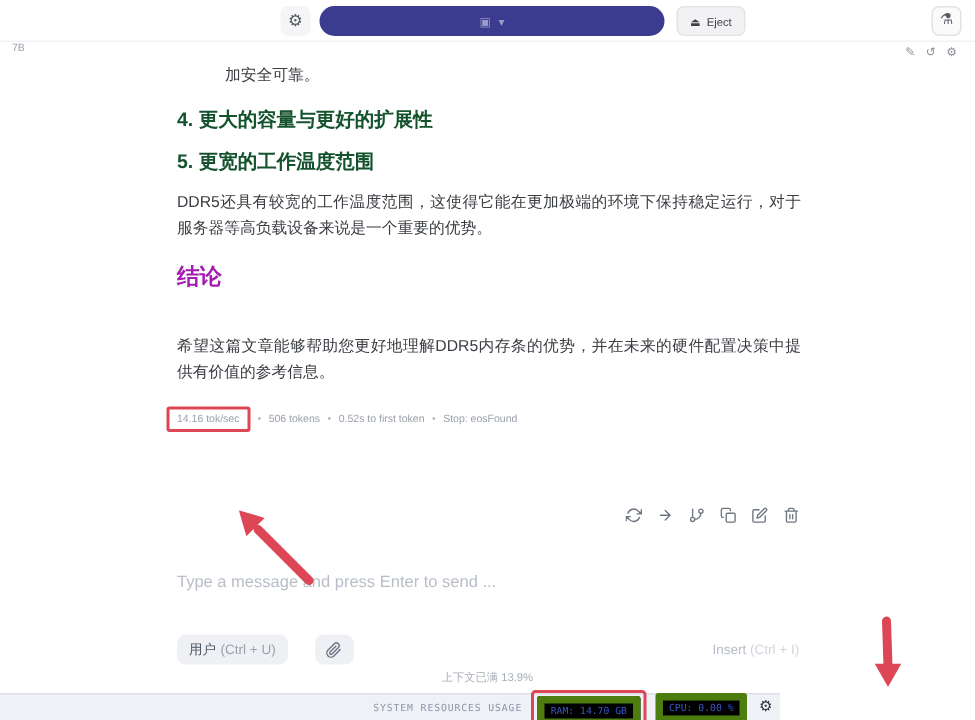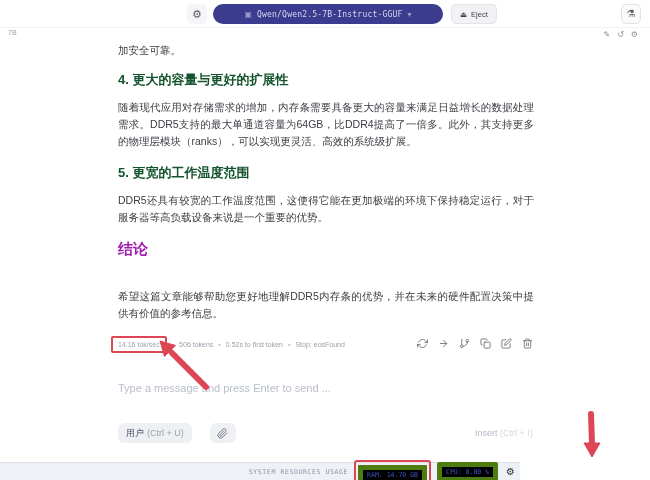--- a/index.html
+++ b/index.html
@@ -24,21 +24,21 @@
                background:#fafafb; border:1px solid #e0e2e7; color:#565b64; font-size:10px;
                line-height:18px; text-align:center; cursor:pointer; }
 
   .size-badge { position:absolute; left:8px; top:29px; font-size:7px; color:#9aa0aa; }
   .mini-icons { position:absolute; right:12px; top:30px; display:flex; gap:7px; }
   .mini-icons span { font-size:8px; color:#8a8f98; cursor:pointer; }
 
   
   .content { position:absolute; left:118px; top:42px; width:416px; color:#3a3d42; }
   .content p { font-size:10.5px; line-height:17px; color:#3a3d42; margin-bottom:14px; text-align:justify; }
-  .content p.frag { margin-bottom:12px; }
+  .content p.frag { margin-bottom:12px;margin-left:32px; }
   .content h4 { font-size:13px; color:#14532d; margin:6px 0 10px 0; font-weight:bold; }
   .content h3 { font-size:15px; color:#a21caf; margin:12px 0 29px 0; font-weight:bold; }
 
   .stats-row { margin-top:4px; display:flex; align-items:center; gap:5px; font-size:7px; color:#9aa0ab; white-space:nowrap; }
   .stat-highlight { border:2px solid #dc4655; border-radius:2px; padding:3px 5px; margin-left:-7px; }
   .bullet { color:#b4bac3; }
 
   .actions-row { position:absolute; left:118px; top:336px; width:416px; display:flex; justify-content:flex-end; gap:7px; }
   .actions-row .act { width:14px; height:14px; display:flex; align-items:center; justify-content:center; cursor:pointer; }
   .actions-row svg { width:11px; height:11px; stroke:#6f7680; stroke-width:2; fill:none; stroke-linecap:round; stroke-linejoin:round; }
@@ -75,21 +75,20 @@
 <body>
 
 <div class="screen">
 
   <div class="header">
     <div class="gear-btn">
       <span>⚙</span>
     </div>
     <div class="model-pill">
       <span class="chip">▣</span>
-      <span class="label">Qwen/Qwen2.5-7B-Instruct-GGUF</span>
       <span class="chev">▾</span>
     </div>
     <div class="eject-btn">
       <span>⏏</span>
       <span>Eject</span>
     </div>
     <div class="flask-btn">
       <span>⚗</span>
     </div>
   </div>
@@ -98,21 +97,20 @@
 
   <div class="mini-icons">
     <span>✎</span>
     <span>↺</span>
     <span>⚙</span>
   </div>
 
   <div class="content">
     <p class="frag">加安全可靠。</p>
     <h4>4. 更大的容量与更好的扩展性</h4>
-    <p>随着现代应用对存储需求的增加，内存条需要具备更大的容量来满足日益增长的数据处理需求。DDR5支持的最大单通道容量为64GB，比DDR4提高了一倍多。此外，其支持更多的物理层模块（ranks），可以实现更灵活、高效的系统级扩展。</p>
     <h4>5. 更宽的工作温度范围</h4>
     <p>DDR5还具有较宽的工作温度范围，这使得它能在更加极端的环境下保持稳定运行，对于服务器等高负载设备来说是一个重要的优势。</p>
     <h3>结论</h3>
     <p>希望这篇文章能够帮助您更好地理解DDR5内存条的优势，并在未来的硬件配置决策中提供有价值的参考信息。</p>
     <div class="stats-row">
       <span class="stat-highlight">14.16 tok/sec</span>
       <span class="bullet">•</span>
       <span>506 tokens</span>
       <span class="bullet">•</span>
       <span>0.52s to first token</span>
@@ -168,20 +166,21 @@
           <path d="M21.44 11.05l-9.19 9.19a6 6 0 0 1-8.49-8.49l9.19-9.19a4 4 0 0 1 5.66 5.66l-9.2 9.19a2 2 0 0 1-2.83-2.83l8.49-8.48"></path>
         </svg>
     </div>
   </div>
 
   <div class="insert-hint">
     <span>Insert</span>
     <span class="shortcut">(Ctrl + I)</span>
   </div>
 
+  <div class="context-status">上下文已满 13.9%</div>
 
   <div class="status-bar">
     <span class="status-label">SYSTEM RESOURCES USAGE</span>
     <span class="ram-outline">
       <span class="res-pill">RAM: 14.70 GB</span>
     </span>
     <span class="res-pill">CPU: 0.00 %</span>
     <span class="statusbar-gear">⚙</span>
   </div>
 

